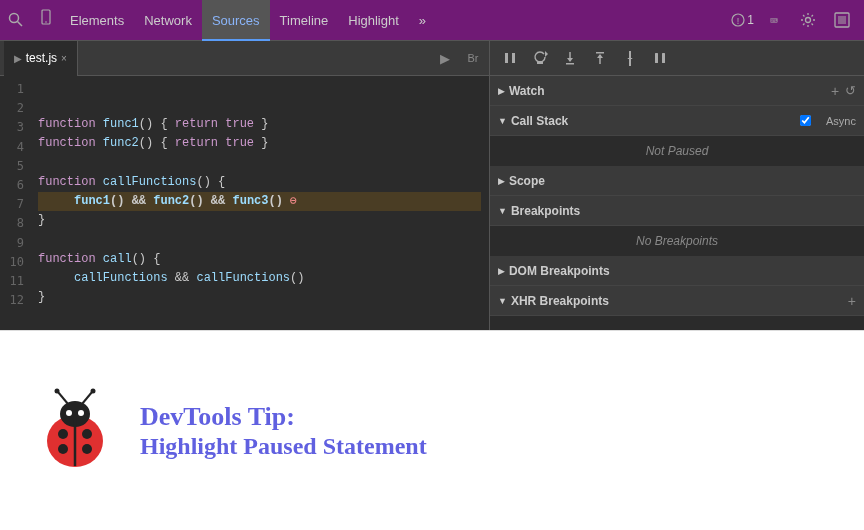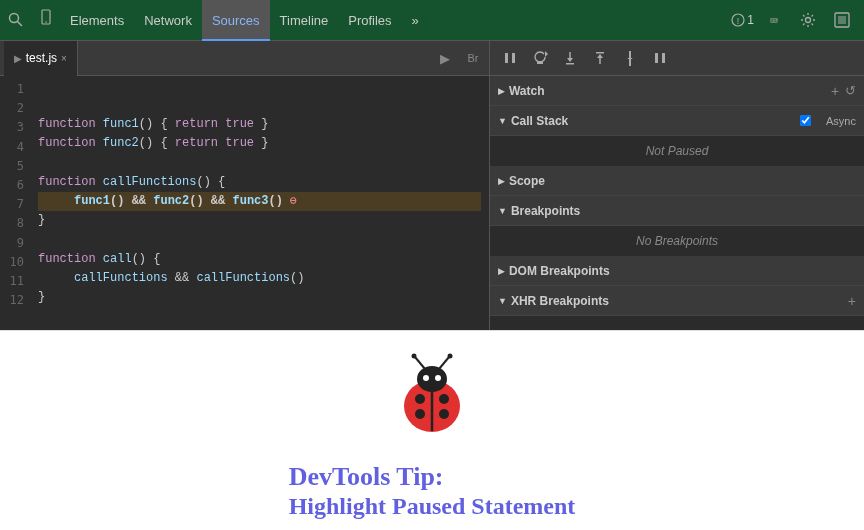--- a/index.html
+++ b/index.html
@@ -2,21 +2,21 @@
 <html><head>
   <meta charset="utf-8">
   <style>
     * { margin: 0; padding: 0; box-sizing: border-box; }
     body { width: 864px; height: 530px; overflow: hidden; font-family: -apple-system, sans-serif; background: #fff; }
 
     
     .toolbar {
       display: flex;
       align-items: center;
-      background: #14532d;
+      background: #701a75;
       height: 41px;
       color: #ccc;
       font-size: 13px;
       border-bottom: 1px solid #555;
     }
     .toolbar-search {
       display: flex; align-items: center; padding: 0 8px;
     }
     .toolbar-search svg { width:16px; height:16px; fill:#aaa; }
     .toolbar-item {
@@ -83,21 +83,21 @@
     .debug-section-title { font-weight:bold; font-size:12px; flex:1; }
     .debug-section-action { color:#888; font-size:11px; margin-left:auto; display:flex; gap:6px; }
     .debug-section-content {
       padding: 12px 8px; color: #888; font-style: italic; font-size: 12px; text-align: center; padding-top: 8px; padding-bottom: 8px;
     }
     .async-checkbox { display:flex; align-items:center; gap:15px; font-size:11px; color:#aaa; }
     .async-checkbox input { width:11px; height:11px; }
 
     
     .tip-section {
-      height: 200px; background: #fff; display: flex; align-items: center; padding: 20px 30px; gap: 20px; border-top: 1px solid #ddd; flex-direction: column;
+      height: 200px; background: #fff; display: flex; align-items: center; padding: 20px 30px; gap: 20px; border-top: 1px solid #ddd;
     }
     .tip-ladybug {
       width: 90px; height: 90px; flex-shrink: 0;
     }
     .tip-text { }
     .tip-title {
       font-size: 26px; font-weight: 900; color: #6060e0; font-family: Georgia, serif; line-height: 1.2;
     }
     .tip-subtitle {
       font-size: 24px; font-weight: 900; color: #6060e0; font-family: Georgia, serif; line-height: 1.2;
@@ -116,21 +116,21 @@
   <div class="toolbar-item" style="padding:0 6px;">
     <svg width="16" height="16" viewBox="0 0 16 16" fill="#aaa">
       <rect x="4" y="1" width="8" height="14" rx="1" stroke="#aaa" stroke-width="1.2" fill="none"></rect>
       <circle cx="8" cy="13" r="0.8" fill="#aaa"></circle>
     </svg>
   </div>
   <div class="toolbar-item">Elements</div>
   <div class="toolbar-item">Network</div>
   <div class="toolbar-item active selected">Sources</div>
   <div class="toolbar-item">Timeline</div>
-  <div class="toolbar-item">Profiles</div>
+  <div class="toolbar-item">Highlight</div>
   <div class="toolbar-item">»</div>
   <div class="toolbar-right">
     <div class="toolbar-badge">
       <svg width="14" height="14" viewBox="0 0 14 14">
         <circle cx="7" cy="7" r="6" stroke="#aaa" stroke-width="1.2" fill="none"></circle>
         <text x="7" y="11" text-anchor="middle" font-size="9" fill="#aaa">!</text>
       </svg>
       <span>1</span>
     </div>
     <div class="toolbar-icon-btn">

